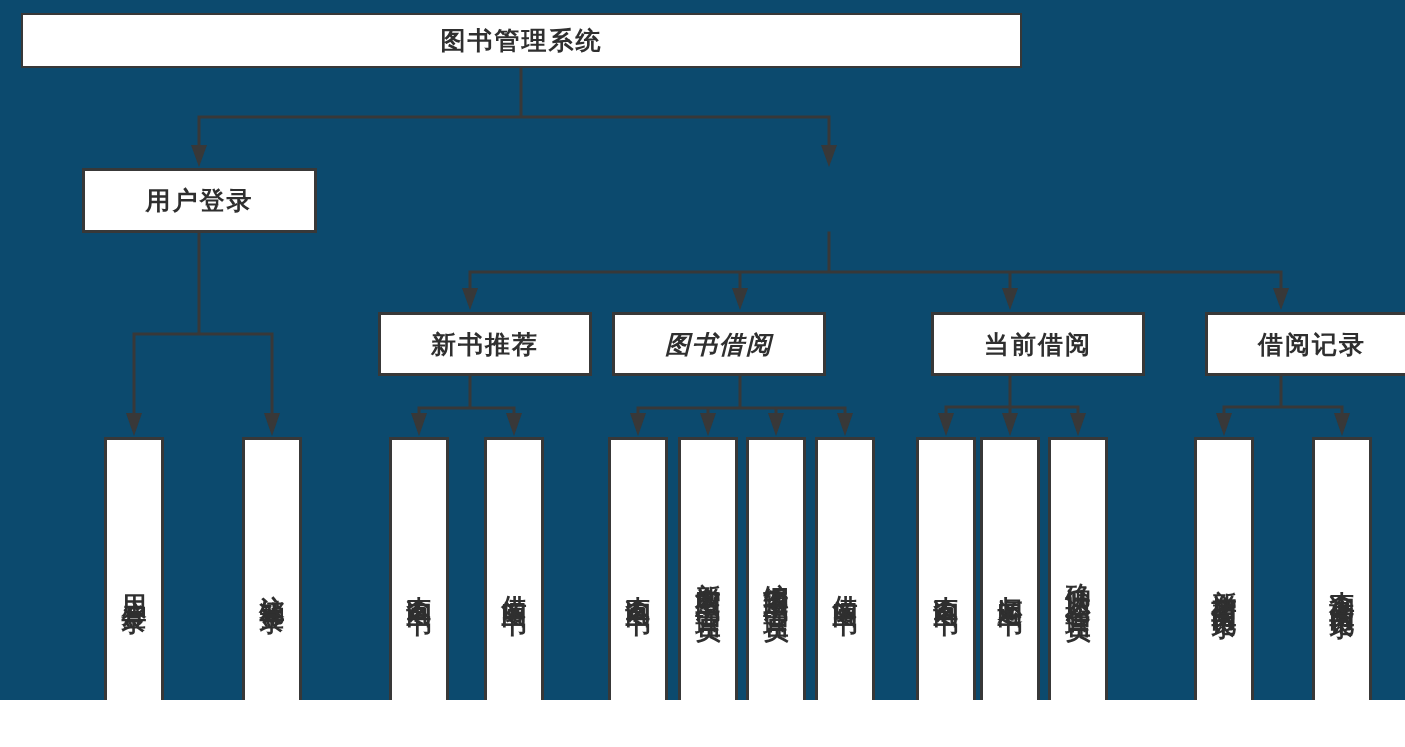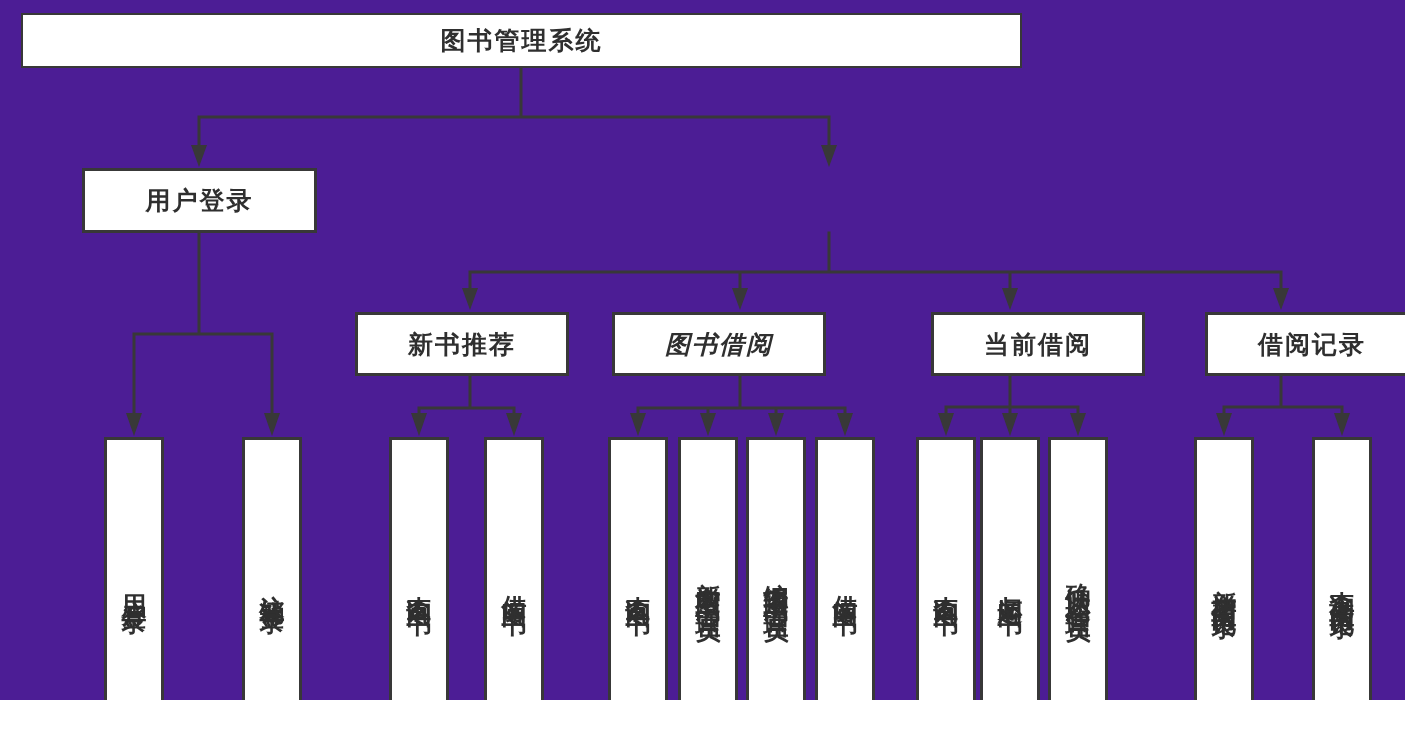--- a/index.html
+++ b/index.html
@@ -1,20 +1,20 @@
 <!DOCTYPE html>
 <html><head>
 <meta charset="utf-8">
 <style>
   * { margin:0; padding:0; box-sizing:border-box; }
   html,body { background:#ffffff; }
   body { font-family:"Liberation Sans", sans-serif; }
   .canvas {
     position:relative; width:1405px; height:700px;
-    background:#4c1d95; overflow:hidden;
+    background:#0c4a6e; overflow:hidden;
   }
   .connectors { position:absolute; left:0; top:0; width:1405px; height:747px; }
   .node {
     position:absolute; background:#ffffff;
     border:3px solid #383838;
     display:flex; align-items:center; justify-content:center;
     color:#2f2f2f; font-size:25px; font-weight:600; letter-spacing:2px;
     white-space:nowrap;
   }
   .node.root { border-width:2px; }
@@ -83,21 +83,21 @@
   </svg>
 
   <div class="node root" style="left:21px; top:13px; width:1001px; height:55px;">
     <span>图书管理系统</span>
   </div>
 
   <div class="node" style="left:82px; top:168px; width:235px; height:65px;">
     <span>用户登录</span>
   </div>
 
-  <div class="node" style="left:355px; top:312px; width:214px; height:64px;">
+  <div class="node" style="left:378px; top:312px; width:214px; height:64px;">
     <span>新书推荐</span>
   </div>
   <div class="node" style="left:612px; top:312px; width:214px; height:64px;font-style:italic;">
     <span>图书借阅</span>
   </div>
   <div class="node" style="left:903px; top:312px; width:214px; height:64px;margin-left:28px;">
     <span>当前借阅</span>
   </div>
   <div class="node" style="left:1173px; top:312px; width:214px; height:64px;margin-left:32px;">
     <span>借阅记录</span>

